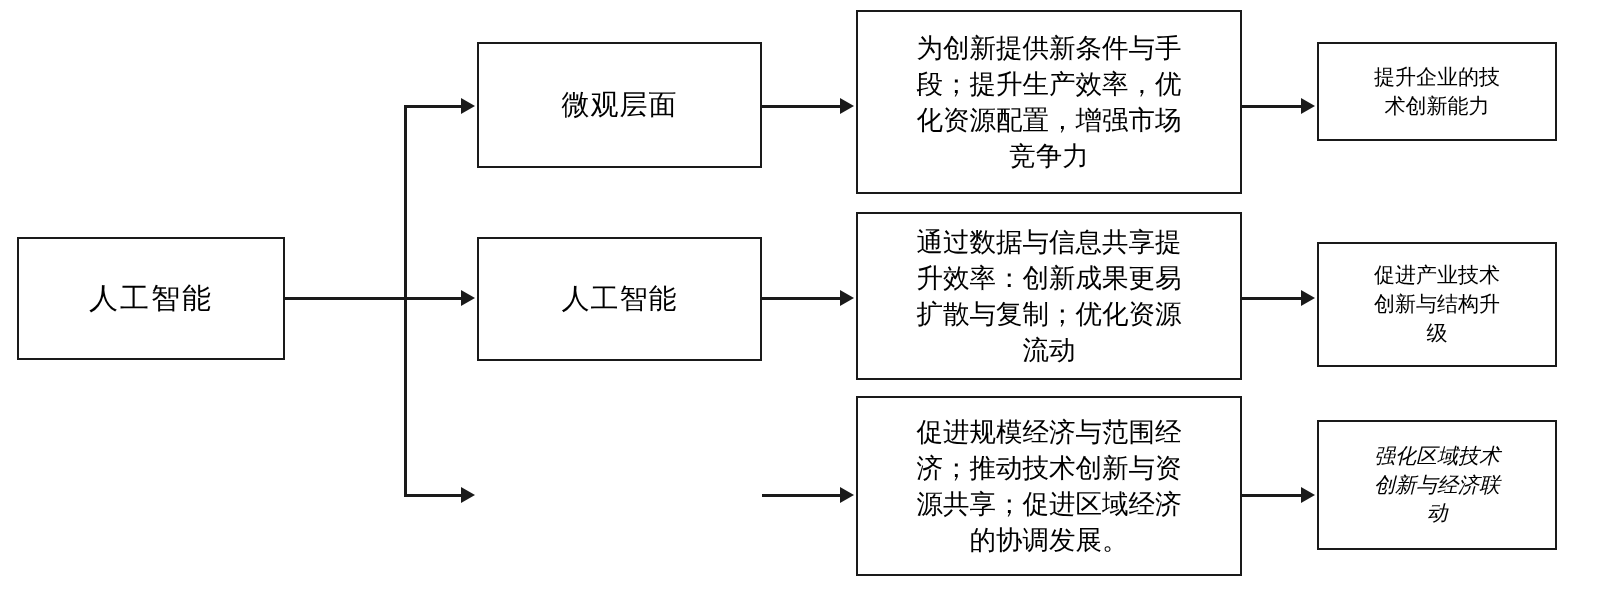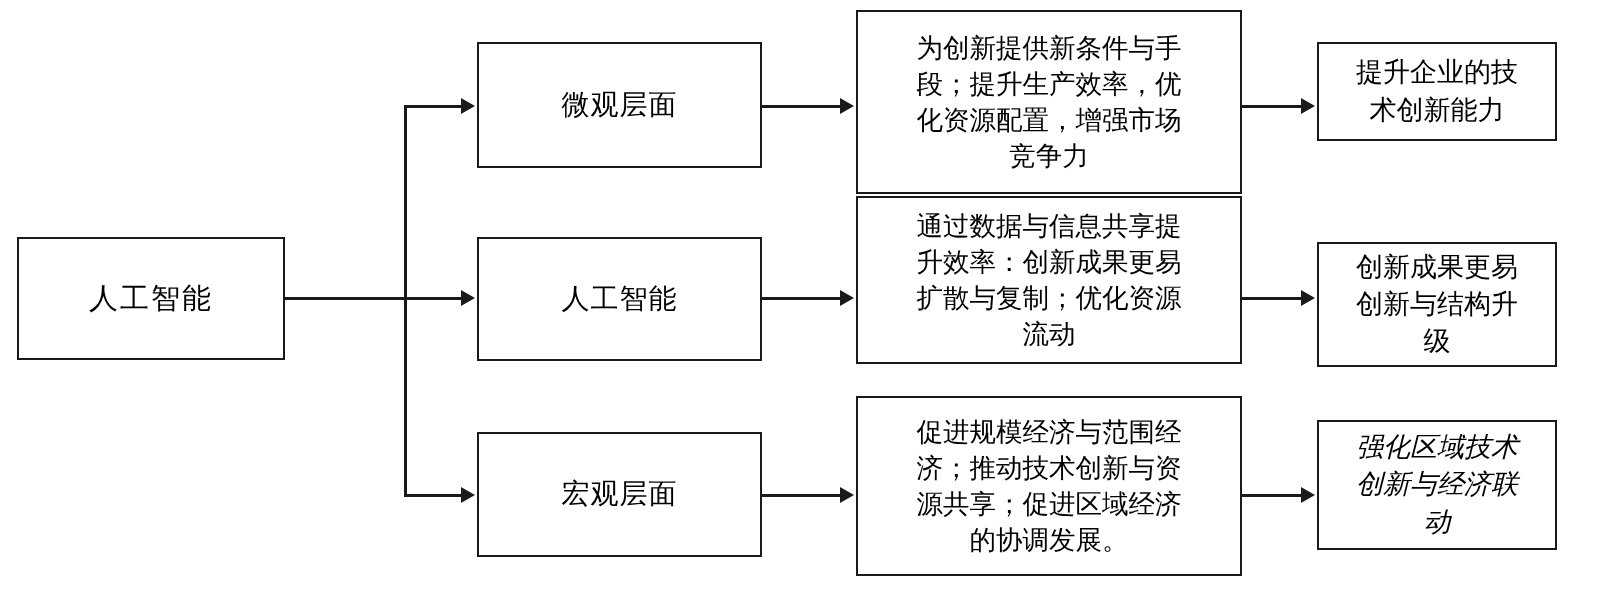--- a/index.html
+++ b/index.html
@@ -49,27 +49,27 @@
   .node-level-3 { top: 432px; height: 125px; }
 
   .node-detail {
     left: 856px;
     width: 386px;
     font-size: 26.5px;
     padding: 20px 6px;
     line-height: 1.36;
   }
   .node-detail-1 { top: 10px;  height: 184px; }
-  .node-detail-2 { top: 196px; height: 168px; }
+  .node-detail-2 { top: 212px; height: 168px; }
   .node-detail-3 { top: 396px; height: 180px; }
 
   .node-outcome {
     left: 1317px;
     width: 240px;
-    font-size: 27px;
+    font-size: 21px;
     line-height: 1.38;
     padding: 2px 4px;
   }
   .node-outcome-1 { top: 42px;  height: 99px; }
   .node-outcome-2 { top: 242px; height: 125px; }
   .node-outcome-3 { top: 420px; height: 130px; font-style: italic; }
 
   
   .line {
     position: absolute;
@@ -103,21 +103,20 @@
   <div class="arrowhead" style="left:461px; top:98px;"></div>
 
   <div class="line hline" style="left:404px; top:297px; width:58px;"></div>
   <div class="arrowhead" style="left:461px; top:290px;"></div>
 
   <div class="line hline" style="left:404px; top:494px; width:58px;"></div>
   <div class="arrowhead" style="left:461px; top:487px;"></div>
 
   <div class="node node-level node-level-1">微观层面</div>
   <div class="node node-level node-level-2">人工智能</div>
-  <div class="node node-level node-level-3">宏观层面</div>
 
   <div class="line hline" style="left:762px; top:105px; width:78px;"></div>
   <div class="arrowhead" style="left:840px; top:98px;"></div>
 
   <div class="line hline" style="left:762px; top:297px; width:78px;"></div>
   <div class="arrowhead" style="left:840px; top:290px;"></div>
 
   <div class="line hline" style="left:762px; top:494px; width:78px;"></div>
   <div class="arrowhead" style="left:840px; top:487px;"></div>
 
@@ -138,20 +137,20 @@
   <div class="arrowhead" style="left:1301px; top:98px;"></div>
 
   <div class="line hline" style="left:1202px; top:297px; width:100px;"></div>
   <div class="arrowhead" style="left:1301px; top:290px;"></div>
 
   <div class="line hline" style="left:1202px; top:494px; width:100px;"></div>
   <div class="arrowhead" style="left:1301px; top:487px;"></div>
 
   <div class="node node-outcome node-outcome-1">提升企业的技
 术创新能力</div>
-  <div class="node node-outcome node-outcome-2">创新成果更易
+  <div class="node node-outcome node-outcome-2">促进产业技术
 创新与结构升
 级</div>
   <div class="node node-outcome node-outcome-3">强化区域技术
 创新与经济联
 动</div>
 
 </div>
 
 </body></html>

